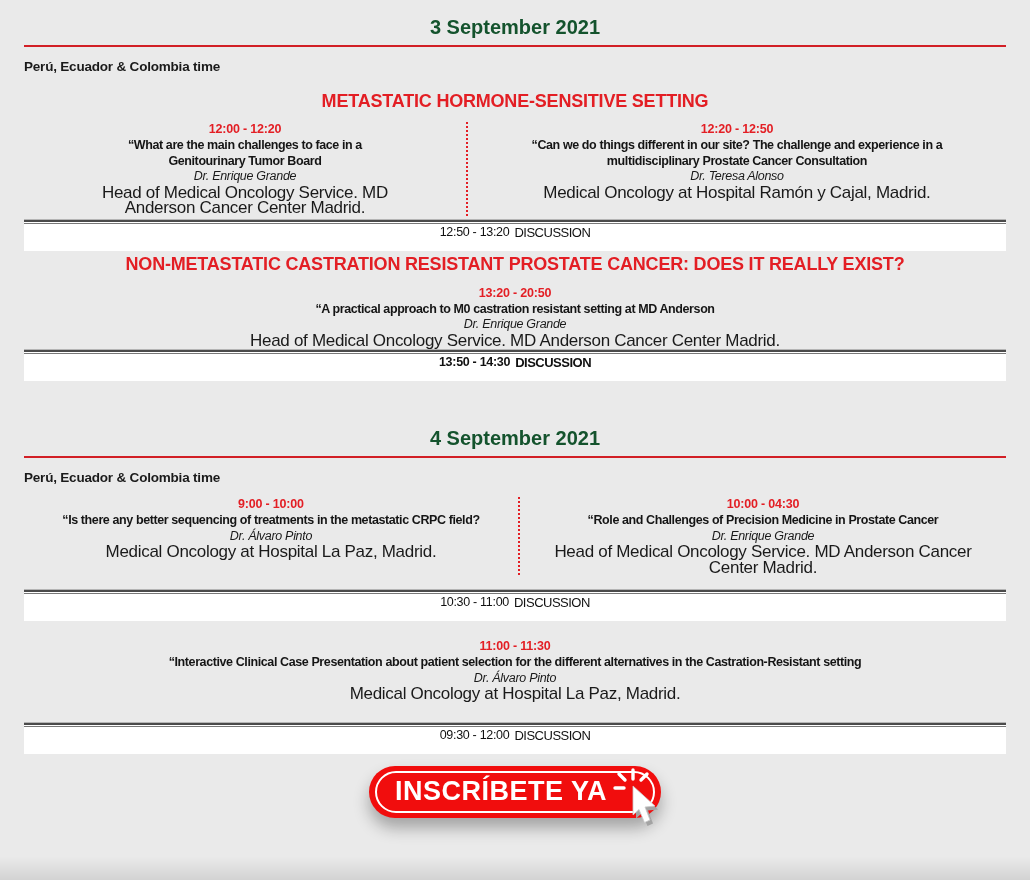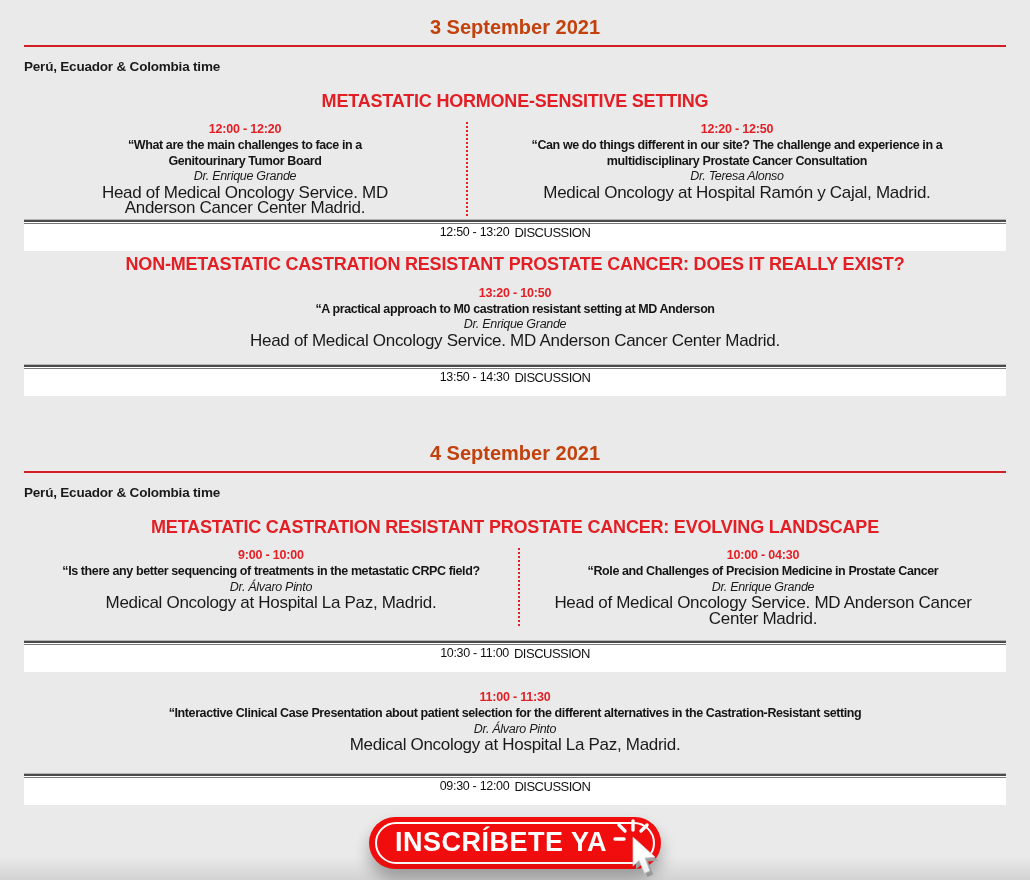--- a/index.html
+++ b/index.html
@@ -9,21 +9,21 @@
     background:#eaeaea;
     font-family:"Liberation Sans", sans-serif;
     color:#1a1a1a;
     overflow:hidden;
   }
   .page { position:relative; width:1030px; height:880px; overflow:hidden; }
 
   .date-title {
     margin:16px 24px 0;
     text-align:center;
-    color:#c2410c;
+    color:#14532d;
     font-size:20px; line-height:22px;
     font-weight:bold;
     letter-spacing:0px;
   }
   .day2 .date-title { margin-top:46px; }
   .red-rule {
     margin:7px 24px 0;
     height:2px;
     background:#d21f26;
   }
@@ -74,21 +74,21 @@
     font-size:17px; line-height:15.5px;
     letter-spacing:-0.3px;
     margin:0 auto;
   }
   .w310 { max-width:300px; }
   .w420 { max-width:420px; }
   .nowrap { white-space:nowrap; }
 
   .disc { margin:3px 24px 0; }
   .disc.mt14 { margin-top:14px; }
-  .disc.mt16 { margin-top:16px; }
+  .disc.mt16 { margin-top:1px;font-weight:bold; }
   .disc.mt20 { margin-top:20px; }
   .double-rule {
     height:6px;
     background:linear-gradient(to bottom,
       #b5b5b5 0px, #b5b5b5 1px,
       #4a4a4a 1px, #4a4a4a 3px,
       #ffffff 3px, #ffffff 4px,
       #787878 4px, #787878 5px,
       #ffffff 5px, #ffffff 6px);
   }
@@ -174,41 +174,40 @@
       <div class="double-rule"></div>
       <div class="disc-bar">
         <span class="disc-time">12:50 - 13:20</span>
         <span class="disc-label">DISCUSSION</span>
       </div>
     </div>
 
     <div class="session-heading" style="margin-top:5px">NON-METASTATIC CASTRATION RESISTANT PROSTATE CANCER: DOES IT REALLY EXIST?</div>
 
     <div class="talk talk-single">
-      <div class="talk-time">13:20 - 10:50</div>
+      <div class="talk-time">13:20 - 20:50</div>
       <div class="talk-title">“A practical approach to M0 castration resistant setting at MD Anderson</div>
       <div class="talk-speaker">Dr. Enrique Grande</div>
       <div class="talk-affil">Head of Medical Oncology Service. MD Anderson Cancer Center Madrid.</div>
     </div>
 
     <div class="disc mt16">
       <div class="double-rule"></div>
       <div class="disc-bar">
         <span class="disc-time">13:50 - 14:30</span>
         <span class="disc-label">DISCUSSION</span>
       </div>
     </div>
   </div>
 
   <div class="day day2">
     <div class="date-title">4 September 2021</div>
     <div class="red-rule"></div>
     <div class="tz">Perú, Ecuador &amp; Colombia time</div>
 
-    <div class="session-heading">METASTATIC CASTRATION RESISTANT PROSTATE CANCER: EVOLVING LANDSCAPE</div>
 
     <div class="talks-row row-d2">
       <div class="col col-left talk">
         <div class="talk-time">9:00 - 10:00</div>
         <div class="talk-title nowrap">“Is there any better sequencing of treatments in the metastatic CRPC field?</div>
         <div class="talk-speaker">Dr. Álvaro Pinto</div>
         <div class="talk-affil">Medical Oncology at Hospital La Paz, Madrid.</div>
       </div>
       <div class="col col-right talk">
         <div class="talk-time">10:00 - 04:30</div>

